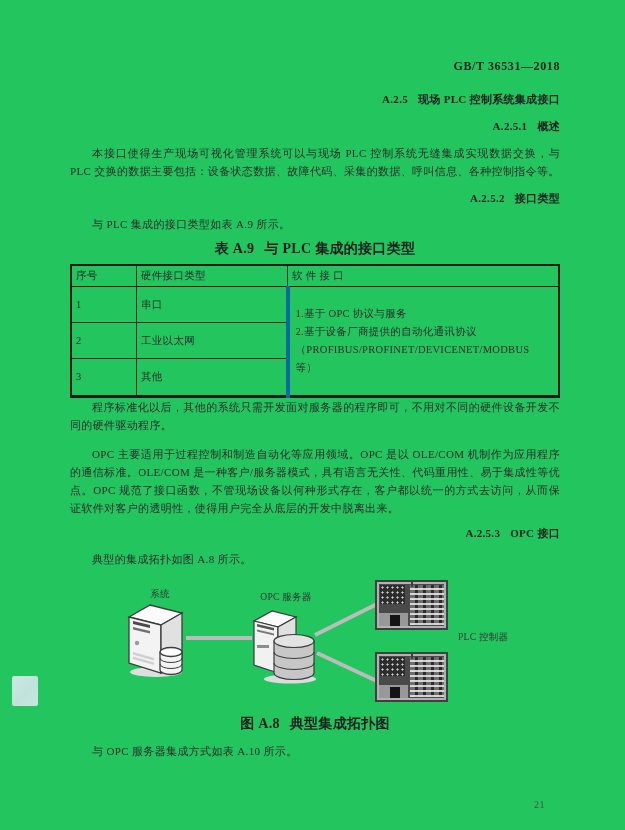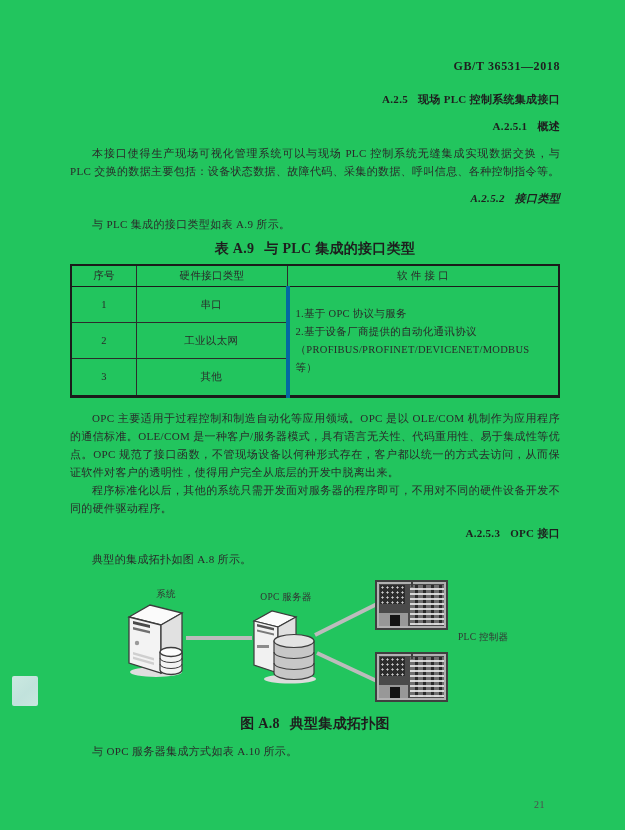--- a/index.html
+++ b/index.html
@@ -23,56 +23,56 @@
     font-size:11px;line-height:18px;letter-spacing:.35px;
     text-align:justify;color:#2a2a2a;
   }
   .heading{
     font-weight:bold;font-size:11px;line-height:14px;
     text-align:right;letter-spacing:.3px;color:#1e1e1e;
   }
   .heading .hnum{margin-right:10px;}
   .h-a25{margin:0 0 13px 0;}
   .h-a251{margin:0 0 11px 0;}
-  .h-a252{margin:11px 0 10px 0;font-style:italic;}
+  .h-a252{margin:11px 0 10px 0;}
   .h-a253{margin:9px 0 10px 0;}
   .para{margin:0;text-indent:22px;}
   .caption{
     text-align:center;font-weight:bold;font-size:14px;line-height:14px;
     letter-spacing:.3px;color:#1e1e1e;text-indent:0;
   }
   .tbl-caption{margin:9px 0 8px 0;}
   .fig-caption{margin:7px 0 11px 0;}
   .caption .cap-label{margin-right:10px;}
   
   table.a9{
     border-collapse:collapse;table-layout:fixed;width:490px;
     border:2px solid #1b1b1b;border-bottom-width:3px;
     font-size:10.5px;letter-spacing:.3px;
   }
   table.a9 th,table.a9 td{
     border:1px solid #2c2c2c;height:20px;padding:0 4px;
-    text-align:center;font-weight:normal;vertical-align:middle;
+    font-weight:normal;vertical-align:middle;
   }
   table.a9 thead th{border-bottom:1.5px solid #1b1b1b;font-weight:normal;}
   table.a9 .col-no{width:56px;}
   table.a9 .col-hw{width:142px;}
   table.a9 td.sw-cell{
     border-left:4px solid #0369a1;text-align:left;vertical-align:middle;
     padding:18px 6px;line-height:18px;
   }
   
   .figure{
     position:relative;width:490px;height:134px;margin-top:8px;
   }
   .diagram-label{
     position:absolute;font-size:9.5px;letter-spacing:.3px;color:#333;
     text-indent:0;text-align:center;line-height:11px;white-space:nowrap;
   }
-  .lbl-system{left:64px;top:13px;width:64px;}
+  .lbl-system{left:58px;top:13px;width:64px;}
   .lbl-opc{left:178px;top:16px;width:76px;}
   .lbl-plc{left:388px;top:56px;text-align:left;}
   .icon-svg{position:absolute;}
   .svg-system{left:54px;top:24px;}
   .svg-opc{left:180px;top:31px;}
   .connectors{position:absolute;left:0;top:0;}
   
   .plc{
     position:absolute;width:73px;height:50px;box-sizing:border-box;
     background:#b2b2b2;border:2px solid #3f3f3f;
@@ -159,22 +159,22 @@
           <td>2</td>
           <td>工业以太网</td>
         </tr>
         <tr>
           <td>3</td>
           <td>其他</td>
         </tr>
       </tbody>
     </table>
 
+    <p class="para">程序标准化以后，其他的系统只需开发面对服务器的程序即可，不用对不同的硬件设备开发不同的硬件驱动程序。</p>
     <p class="para" style="margin-top:11px;">OPC 主要适用于过程控制和制造自动化等应用领域。OPC 是以 OLE/COM 机制作为应用程序的通信标准。OLE/COM 是一种客户/服务器模式，具有语言无关性、代码重用性、易于集成性等优点。OPC 规范了接口函数，不管现场设备以何种形式存在，客户都以统一的方式去访问，从而保证软件对客户的透明性，使得用户完全从底层的开发中脱离出来。</p>
-    <p class="para">程序标准化以后，其他的系统只需开发面对服务器的程序即可，不用对不同的硬件设备开发不同的硬件驱动程序。</p>
 
     <div class="heading h-a253">
       <span class="hnum">A.2.5.3</span><span>OPC 接口</span>
     </div>
 
     <p class="para">典型的集成拓扑如图 A.8 所示。</p>
 
     <div class="figure">
 
       <svg class="connectors" width="490" height="134">

